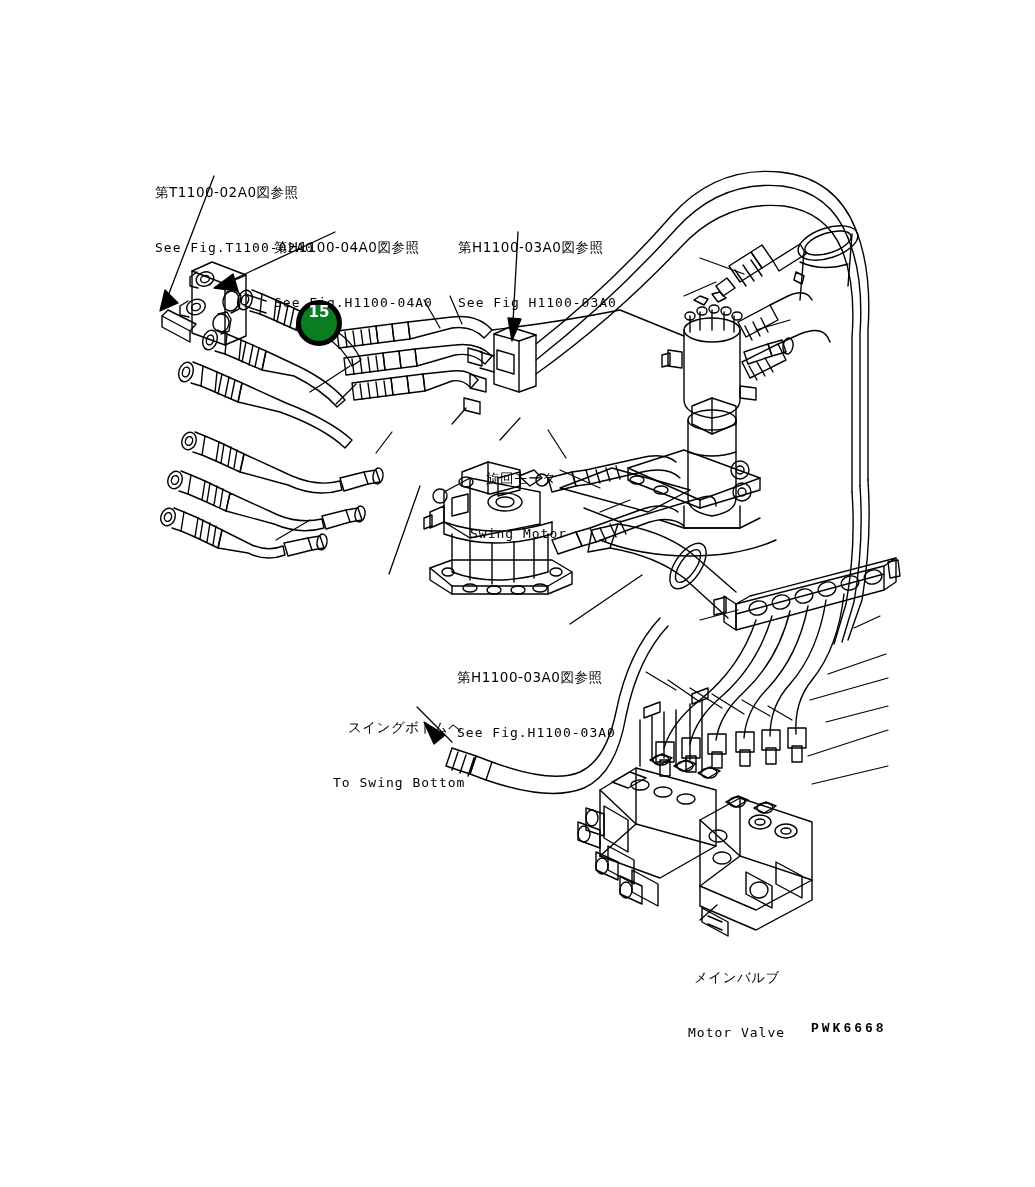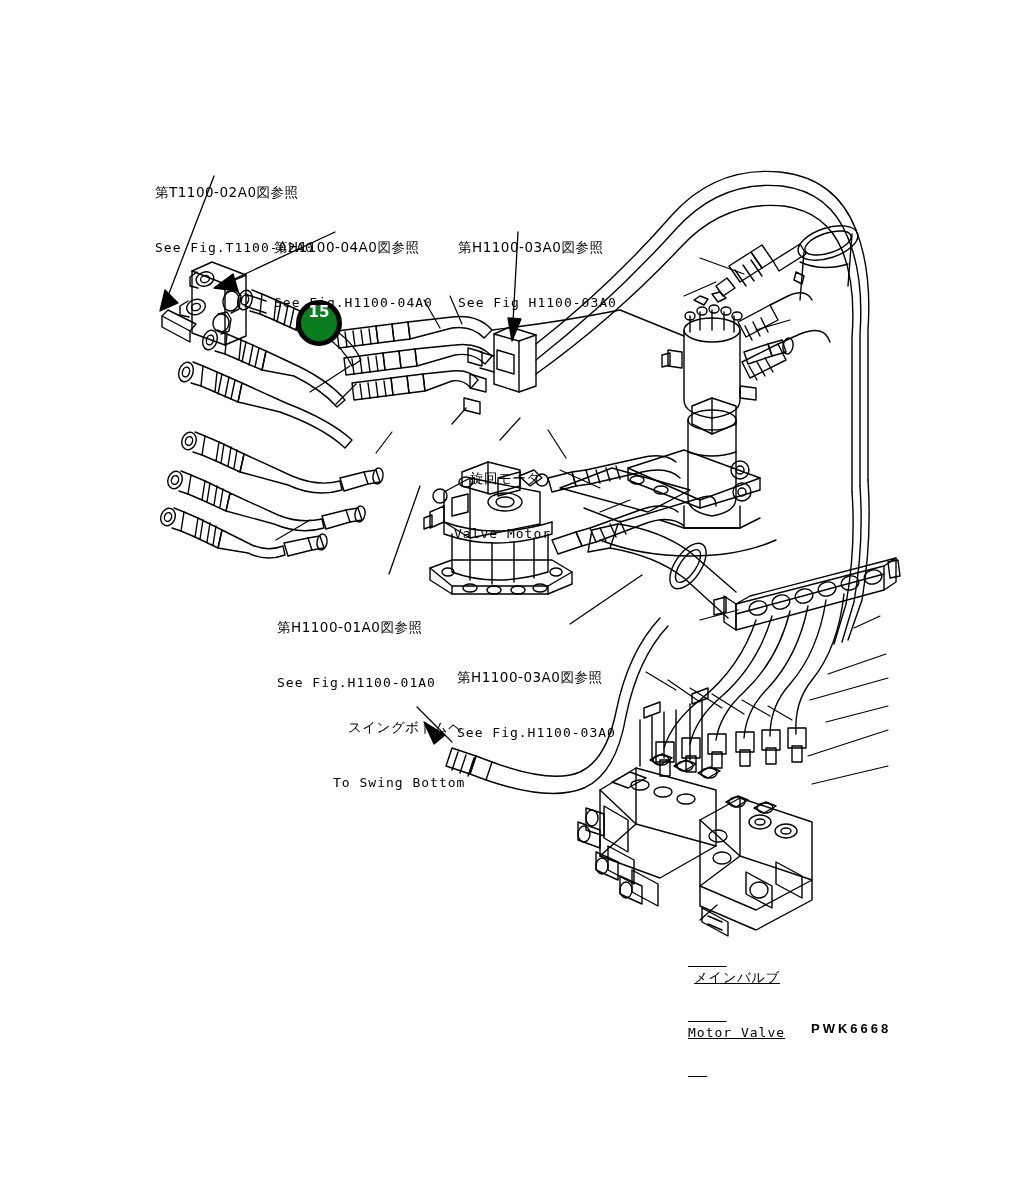--- a/index.html
+++ b/index.html
@@ -2,21 +2,21 @@
 <html><head>
 <meta charset="utf-8">
 <style>
   html,body{margin:0;padding:0;background:#ffffff;}
   body{width:1035px;height:1187px;font-family:"DejaVu Sans",sans-serif;overflow:hidden;}
   #sheet{position:relative;width:1035px;height:949px;background:#fff;}
   svg.art{position:absolute;left:0;top:0;width:1035px;height:1187px;}
   .lbl{position:absolute;white-space:pre;color:#000;font-family:"DejaVu Sans Mono","Liberation Mono",monospace;}
   .jp{font-family:"DejaVu Sans","Liberation Sans",sans-serif;font-size:13.5px;letter-spacing:0.5px;line-height:17px;}
   .en{font-family:"DejaVu Sans Mono","Liberation Mono",monospace;font-size:13px;letter-spacing:1px;line-height:17px;}
-  .code{font-family:Liberation Sans, sans-serif;font-size:13px;letter-spacing:3px;font-weight:700;}
+  .code{font-family:Liberation Mono, monospace;font-size:13px;letter-spacing:3px;font-weight:700;}
   .callout{position:absolute;width:46px;height:46px;border-radius:50%;
     background:#0a7d1e;border:5px solid #000;box-sizing:border-box;
     display:flex;align-items:flex-start;justify-content:center;}
   .callout span{color:#fff;font-family:"DejaVu Sans","Liberation Sans",sans-serif;font-size:15px;font-weight:700;line-height:1;}
 </style>
 </head>
 <body>
 
 <div id="sheet">
 
@@ -454,42 +454,38 @@
   <div class="lbl" style="left:274px;top:201px;">
     <div class="jp">第H1100-04A0図参照</div>
     <div class="en">See Fig.H1100-04A0</div>
   </div>
 
   <div class="lbl" style="left:458px;top:201px;">
     <div class="jp">第H1100-03A0図参照</div>
     <div class="en">See Fig H1100-03A0</div>
   </div>
 
-  <div class="lbl" style="left:277px;top:581px;">
-    <div class="jp">第H1100-01A0図参照</div>
-    <div class="en">See Fig.H1100-01A0</div>
-  </div>
 
   <div class="lbl" style="left:457px;top:631px;">
     <div class="jp">第H1100-03A0図参照</div>
     <div class="en">See Fig.H1100-03A0</div>
   </div>
 
 
-  <div class="lbl" style="left:454px;top:432px;">
+  <div class="lbl" style="left:470px;top:432px;">
     <div class="jp" style="padding-left:16px;">旋回モータ</div>
-    <div class="en">Valve Motor</div>
+    <div class="en">Swing Motor</div>
   </div>
 
   <div class="lbl" style="left:333px;top:681px;">
     <div class="jp" style="padding-left:12px;text-align:center;">スイングボトムヘ</div>
     <div class="en">To Swing Bottom</div>
   </div>
 
-  <div class="lbl" style="left:688px;top:931px;text-decoration:underline;">
+  <div class="lbl" style="left:688px;top:931px;">
     <div class="jp" style="padding-left:6px;">メインバルブ</div>
     <div class="en">Motor Valve</div>
   </div>
 
   <div class="callout" style="left:296px;top:300px;">
     <span>15</span>
   </div>
 
   <div class="lbl code" style="left:811px;top:1021px;">PWK6668</div>
 

